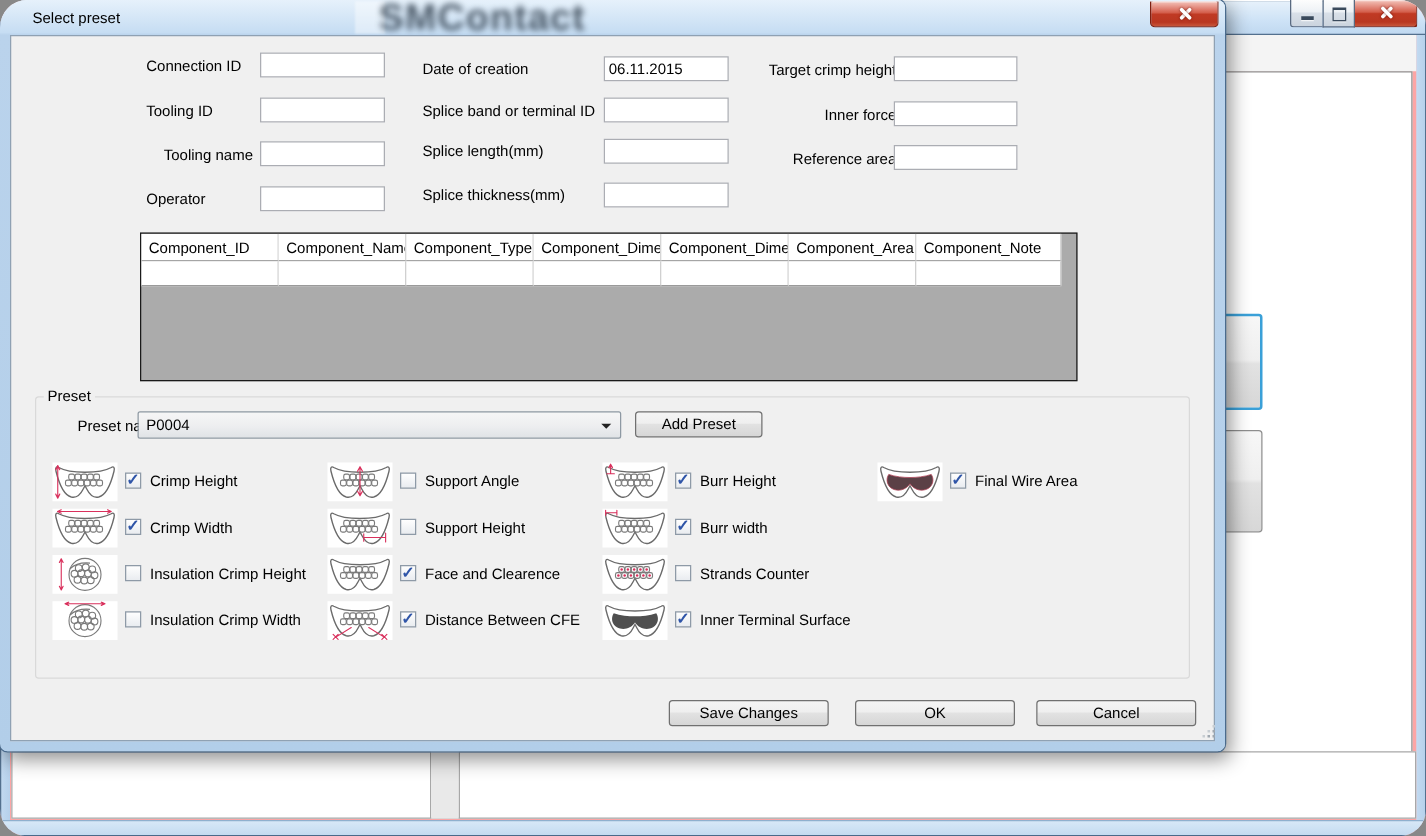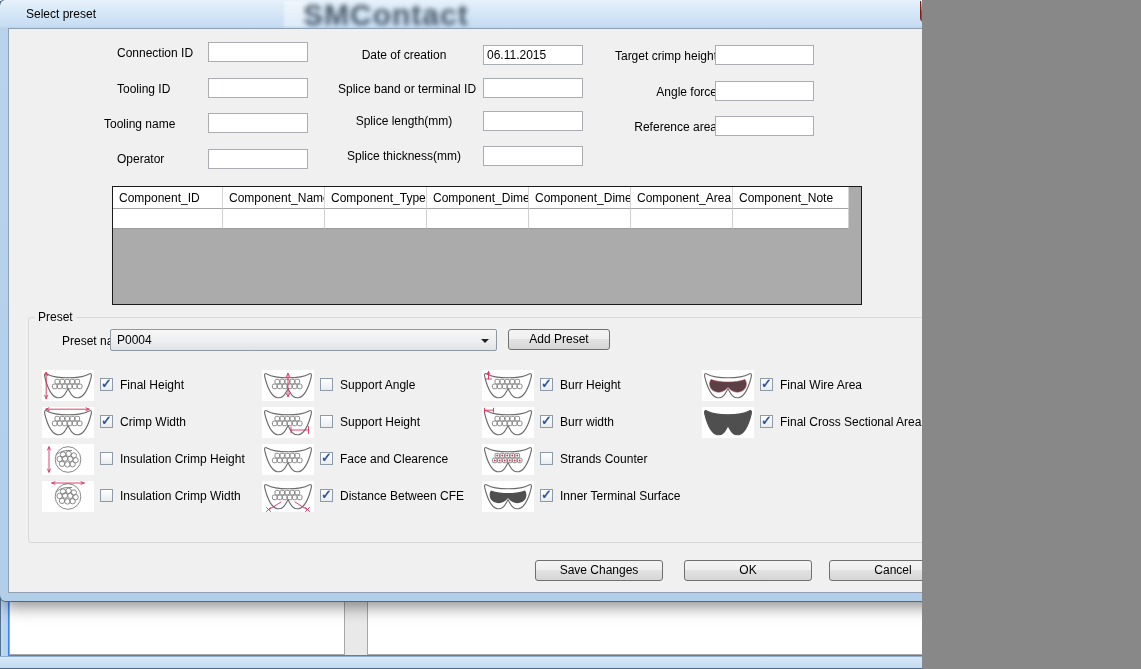--- a/index.html
+++ b/index.html
@@ -1,18 +1,18 @@
 <!DOCTYPE html>
 <html><head>
 <meta charset="utf-8">
 <style>
   html,body{margin:0;padding:0;background:#888;}
-  #screen{position:relative;width:922px;height:669px;overflow:hidden;
+  #screen{position:relative;width:1141px;height:669px;overflow:hidden;
           font-family:"Liberation Sans",sans-serif;font-size:12px;color:#000;
-          background:#3b82f6;}
+          background:#fca5a5;border-radius:22px;}
   
   .bg-titlebar{position:absolute;left:0;top:0;width:1141px;height:28px;
     background:linear-gradient(180deg,#E8F2FB,#CDE2F6 60%,#BFD8F0);
     box-shadow:inset 0 1px 0 #fff, inset 0 0 0 1px #53708E;}
   .bg-side{position:absolute;top:28px;width:8px;height:641px;
     background:linear-gradient(90deg,#C3DAF1,#B5D0EA);}
   .bg-side.left{left:0;box-shadow:inset 1px 0 0 #53708E;}
   .bg-side.right{left:1133px;box-shadow:inset -1px 0 0 #53708E;}
   .bg-bottom{position:absolute;left:0;top:656px;width:1141px;height:13px;
     background:linear-gradient(180deg,#D9E9F8,#C2DAF0);
@@ -53,21 +53,21 @@
   .glass-band{position:absolute;left:284px;top:1px;width:24px;height:26px;
     background:rgba(255,255,255,.42);filter:blur(1px);}
   .dlg-logo{position:absolute;left:303px;top:-2px;font-size:30px;font-weight:bold;
     color:#2B3947;opacity:.82;filter:blur(2.4px);letter-spacing:1px;}
   .dlg-close{position:absolute;left:920px;top:1px;width:55px;height:21px;box-sizing:border-box;
     border:1px solid #7E1F10;border-top:none;border-radius:4px;border-top-left-radius:0;border-top-right-radius:0;
     background:linear-gradient(180deg,#F4C6BD,#E08173 30%,#D35E4B 46%,#C03A24 52%,#B93721 84%,#C8573C);
     box-shadow:inset 0 1px 0 rgba(255,255,255,.55);cursor:pointer;}
   
   .flabel{position:absolute;height:14px;line-height:14px;white-space:nowrap;}
-  .flabel.r{text-align:center;width:132px;}
+  .flabel.r{text-align:left;width:132px;}
   .flabel.c{text-align:right;width:140px;}
   .tb{position:absolute;width:100px;height:20px;box-sizing:border-box;border:1px solid #ABADB3;
     background:#fff;font-family:"Liberation Sans",sans-serif;font-size:12px;padding:0 3px;}
   
   .grid{position:absolute;left:112px;top:186px;width:750px;height:119px;box-sizing:border-box;
     border:1px solid #1A1A1A;background:#ABABAB;overflow:hidden;}
   .grid-head,.grid-row{display:flex;}
   .gcell{box-sizing:border-box;background:#fff;white-space:nowrap;overflow:hidden;
     padding-left:6px;flex:0 0 auto;}
   .grid-head .gcell{height:22px;line-height:22px;border-right:1px solid #D6D6D6;border-bottom:1px solid #A5A5A5;}
@@ -178,37 +178,37 @@
     <span class="dlg-title">Select preset</span>
     <div class="dlg-close">
         <span class="x-icon"></span>
       </div>
     <div class="dlg-client"></div>
 
     <span class="flabel" style="left:117px;top:46px;text-align:center;">Connection ID</span>
     <input class="tb" style="left: 208px; top: 42px;" value="">
     <span class="flabel" style="left:117px;top:82px;">Tooling ID</span>
     <input class="tb" style="left: 208px; top: 78px;" value="">
-    <span class="flabel" style="left:104px;top:117px;">Tooling name</span>
+    <span class="flabel" style="left:131px;top:117px;">Tooling name</span>
     <input class="tb" style="left: 208px; top: 113px;" value="">
     <span class="flabel" style="left:117px;top:152px;">Operator</span>
     <input class="tb" style="left: 208px; top: 149px;" value="">
 
     <span class="flabel r" style="left:338px;top:48px;">Date of creation</span>
     <input class="tb" style="left: 483px; top: 45px;" value="06.11.2015">
     <span class="flabel r" style="left:338px;top:82px;">Splice band or terminal ID</span>
     <input class="tb" style="left: 483px; top: 78px;" value="">
     <span class="flabel r" style="left:338px;top:114px;">Splice length(mm)</span>
     <input class="tb" style="left: 483px; top: 111px;" value="">
     <span class="flabel r" style="left:338px;top:149px;">Splice thickness(mm)</span>
     <input class="tb" style="left: 483px; top: 146px;" value="">
 
     <span class="flabel c" style="left:577px;top:49px;">Target crimp height</span>
     <input class="tb" style="left: 715px; top: 45px; width: 99px;" value="">
-    <span class="flabel c" style="left:577px;top:85px;">Angle force</span>
+    <span class="flabel c" style="left:577px;top:85px;">Inner force</span>
     <input class="tb" style="left: 715px; top: 81px; width: 99px;" value="">
     <span class="flabel c" style="left:577px;top:120px;">Reference area</span>
     <input class="tb" style="left: 715px; top: 116px; width: 99px;" value="">
 
     <div class="grid">
       <div class="grid-head">
         <div class="gcell" style="width:110px;">Component_ID</div>
         <div class="gcell" style="width:102px;">Component_Name</div>
         <div class="gcell" style="width:102px;">Component_Type</div>
         <div class="gcell" style="width:102px;">Component_Dimens</div>
@@ -239,21 +239,21 @@
 
     <div class="opt" style="left:42px;top:370px;">
       <span class="oicon">
           <svg viewBox="0 0 52 31">
             <use href="#crimp-outline" class="body"></use>
             <use href="#crimp-wires" class="wires"></use>
             <path class="red" d="M4.2,2.5 V28.5 M4.2,2.5 l-1.6,3.2 M4.2,2.5 l1.6,3.2 M4.2,28.5 l-1.6,-3.2 M4.2,28.5 l1.6,-3.2"></path>
           </svg>
         </span>
       <span class="cb checked"></span>
-      <span class="olabel">Final Height</span>
+      <span class="olabel">Crimp Height</span>
     </div>
 
     <div class="opt" style="left:42px;top:407px;">
       <span class="oicon">
           <svg viewBox="0 0 52 31">
             <use href="#crimp-outline" class="body"></use>
             <use href="#crimp-wires" class="wires"></use>
             <path class="red" d="M4,2.2 H47 M4,2.2 l3,-1.4 M4,2.2 l3,1.4 M47,2.2 l-3,-1.4 M47,2.2 l-3,1.4"></path>
           </svg>
         </span>
@@ -393,29 +393,20 @@
       <span class="oicon">
           <svg viewBox="0 0 52 31">
             <use href="#crimp-outline" class="body"></use>
             <use href="#goggle-fill" class="gfMaroon"></use>
           </svg>
         </span>
       <span class="cb checked"></span>
       <span class="olabel">Final Wire Area</span>
     </div>
 
-    <div class="opt" style="left:702px;top:407px;">
-      <span class="oicon">
-          <svg viewBox="0 0 52 31">
-            <use href="#crimp-outline" class="fillDark"></use>
-          </svg>
-        </span>
-      <span class="cb checked"></span>
-      <span class="olabel">Final Cross Sectional Area</span>
-    </div>
 
 
     <div class="wbtn" style="left:535px;top:560px;width:128px;">Save Changes</div>
     <div class="wbtn" style="left:684px;top:560px;width:128px;">OK</div>
     <div class="wbtn" style="left:829px;top:560px;width:128px;">Cancel</div>
 
     <div class="grip"></div>
   </div>
 
 </div>

